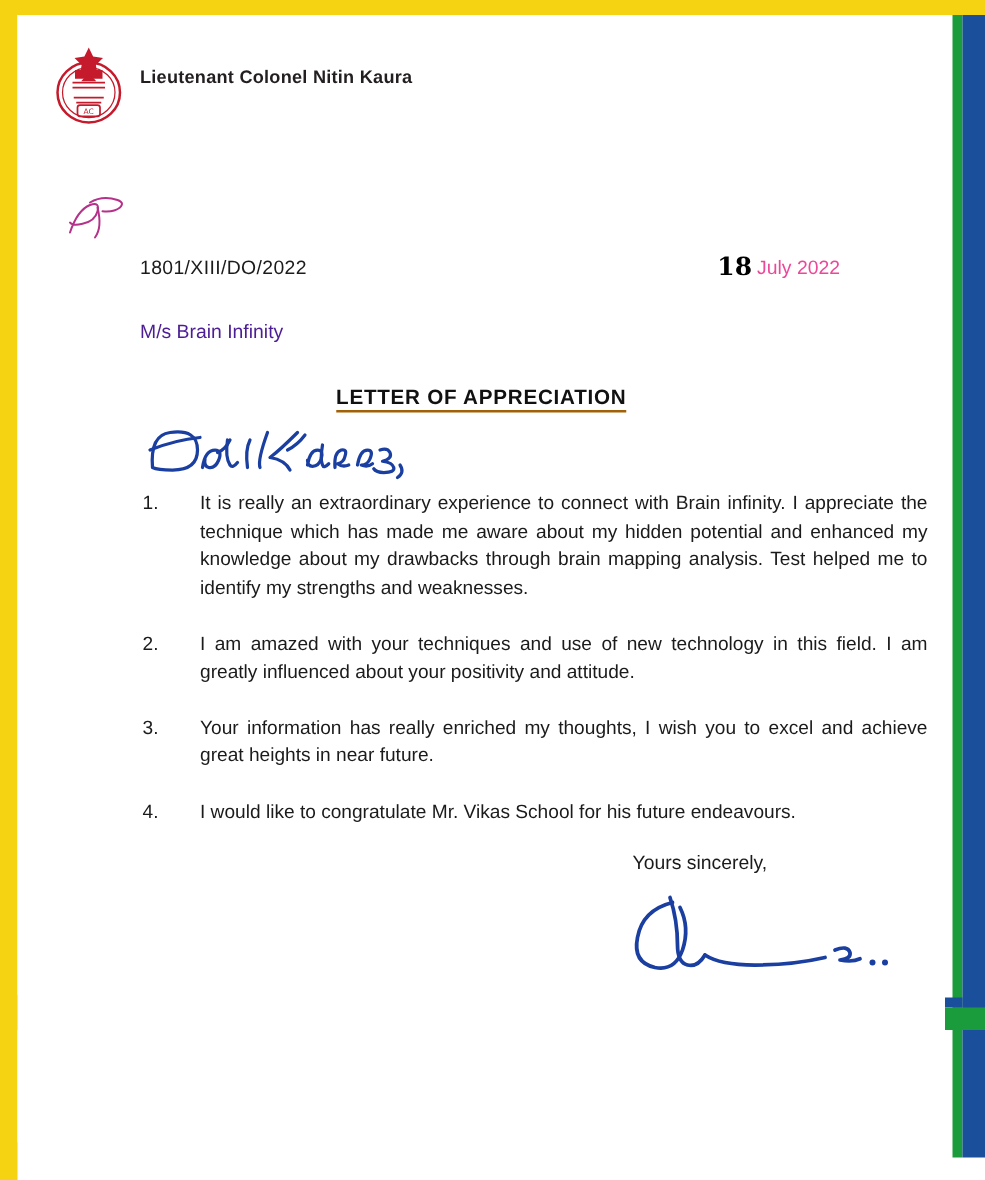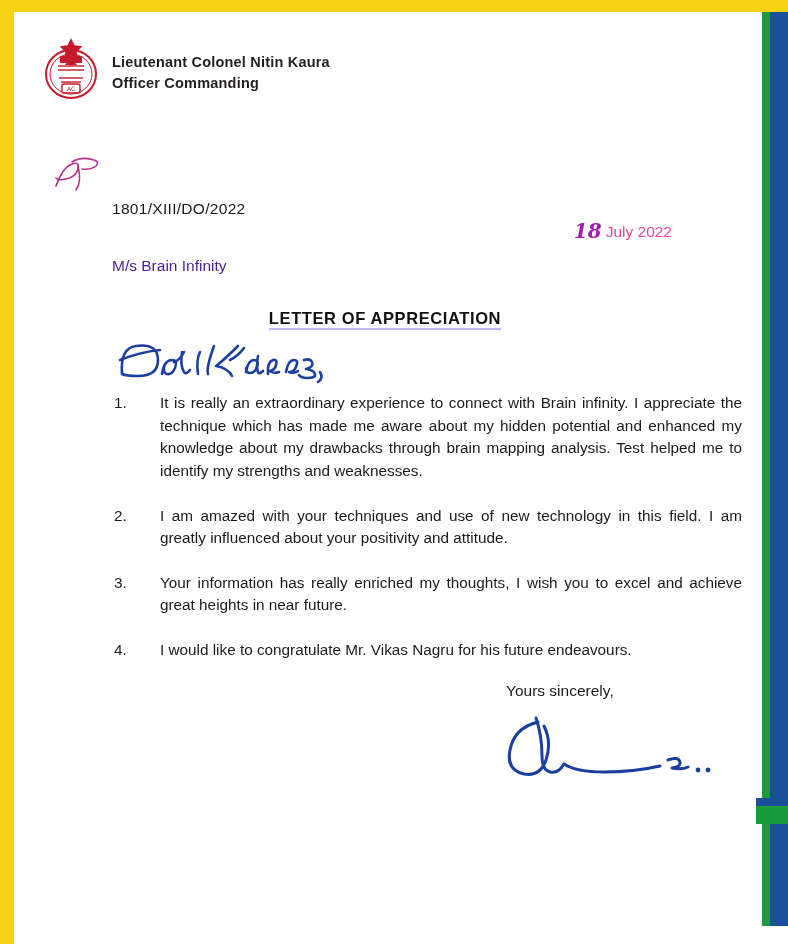--- a/index.html
+++ b/index.html
@@ -123,39 +123,37 @@
   }
 
   
   .ref-row {
     position: absolute;
     top: 188px;
     left: 98px;
     width: 600px;
     display: flex;
     align-items: baseline;
-    flex-direction: column;
   }
   .ref-no {
     font-size: 15.5px;
     color: #1b1b1b;
     letter-spacing: .3px;
   }
   .date-wrap {
     margin-left: auto;
     display: flex;
     align-items: baseline;
     padding-right: 40px;
   }
   .date-day {
     font-family: "DejaVu Serif", serif;
-    color: #a21caf;
+    color: #000000;
     font-size: 20px;
     font-weight: bold;
-    font-style: italic;
     margin-right: 4px;
     transform: translateY(1px);
   }
   .date-rest {
     font-size: 15.5px;
     color: #ec4899;
   }
 
   .addressee {
     position: absolute;
@@ -170,21 +168,21 @@
     top: 297px;
     left: 0;
     width: 742px;
     text-align: center;
     font-size: 16.5px;
     font-weight: bold;
     color: #111;
     letter-spacing: .6px;
   }
   .letter-title span {
-    border-bottom: 2px solid #c4b5fd;
+    border-bottom: 2px solid #a16207;
     padding-bottom: 1px;
   }
 
   
   .salutation {
     position: absolute;
     top: 322px;
     left: 100px;
     width: 260px;
     height: 52px;
@@ -258,21 +256,20 @@
           <path d="M19 44 h24"></path>
           <path d="M21 48 h20"></path>
         </g>
         <path d="M25 31 q6 -8 12 0 z" fill="#c51a2b"></path>
         <rect x="22" y="50" width="18" height="9" rx="2" fill="none" stroke="#c51a2b" stroke-width="1.4"></rect>
         <text x="31" y="57" font-size="6" text-anchor="middle" fill="#c51a2b" font-family="DejaVu Sans, sans-serif">AC</text>
       </svg>
 
       <div class="officer-block">
         <div>Lieutenant Colonel Nitin Kaura</div>
-        <div>Officer Commanding</div>
       </div>
 
     </div>
 
     <svg class="initial-mark" viewBox="0 0 80 45">
       <path d="M8 34 q6 -18 16 -22 q8 -3 6 5 q-2 8 -12 10 q-8 2 -10 -1" fill="none" stroke="#b5318a" stroke-width="1.6" stroke-linecap="round"></path>
       <path d="M24 10 q10 -6 22 -2 q6 2 2 6 q-5 4 -14 3" fill="none" stroke="#b5318a" stroke-width="1.6" stroke-linecap="round"></path>
       <path d="M30 14 q4 16 -2 24" fill="none" stroke="#b5318a" stroke-width="1.6" stroke-linecap="round"></path>
     </svg>
 
@@ -322,21 +319,21 @@
         <div class="para-text">I am amazed with your techniques and use of new technology in this field. I am greatly influenced about your positivity and attitude.</div>
       </div>
 
       <div class="para">
         <div class="para-num">3.</div>
         <div class="para-text">Your information has really enriched my thoughts, I wish you to excel and achieve great heights in near future.</div>
       </div>
 
       <div class="para">
         <div class="para-num">4.</div>
-        <div class="para-text">I would like to congratulate Mr. Vikas Nagru for his future endeavours.</div>
+        <div class="para-text">I would like to congratulate Mr. Vikas School for his future endeavours.</div>
       </div>
 
     </div>
 
     <div class="closing">Yours sincerely,</div>
 
     <svg class="signature" viewBox="0 0 230 80">
       <g fill="none" stroke="#1a3fa0" stroke-width="3" stroke-linecap="round" stroke-linejoin="round">
         <path d="M46 10 q-24 6 -28 28 q-4 20 14 24 q16 3 22 -14 q6 -18 -2 -34"></path>
         <path d="M44 6 q6 18 6 38 q0 14 8 16 q8 2 14 -8"></path>

